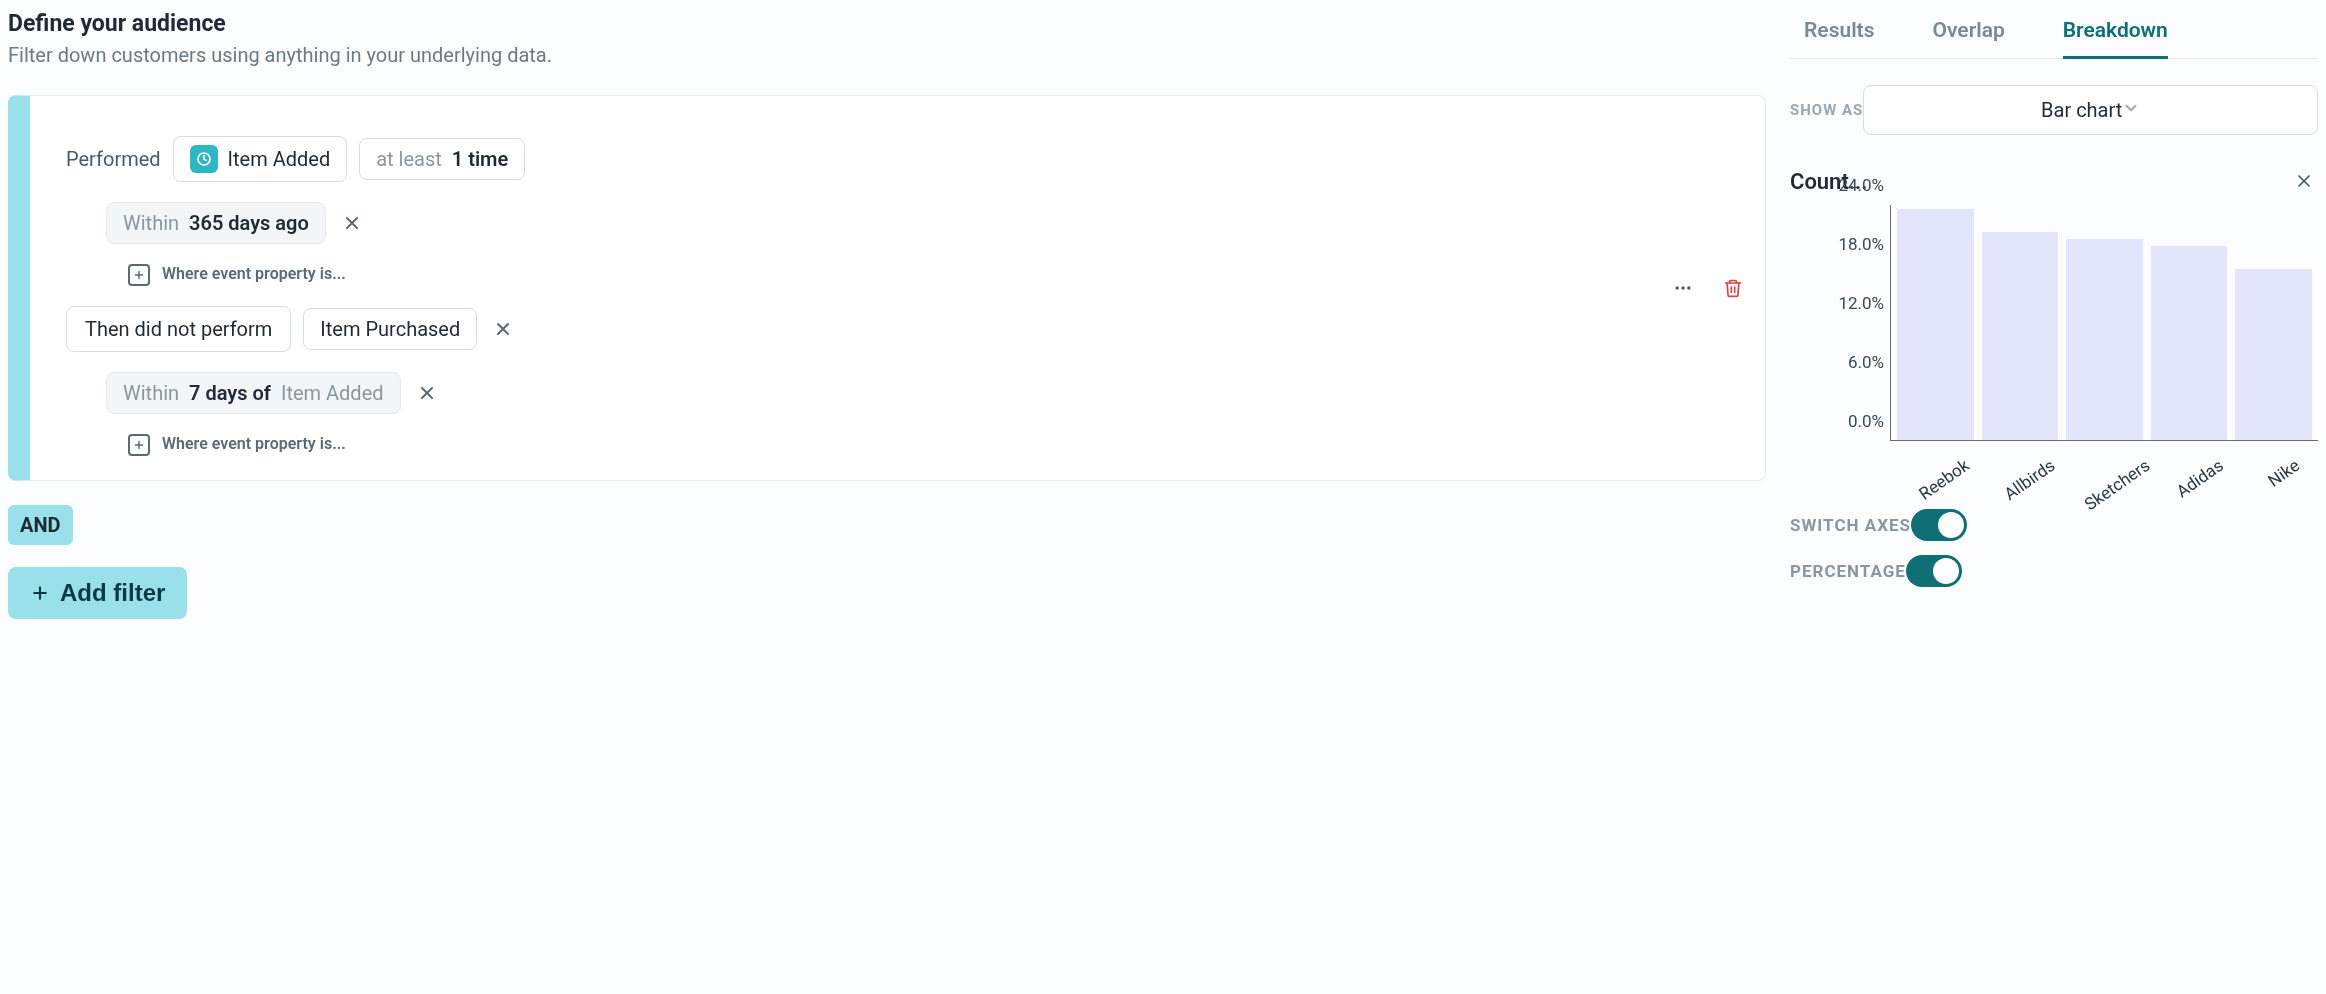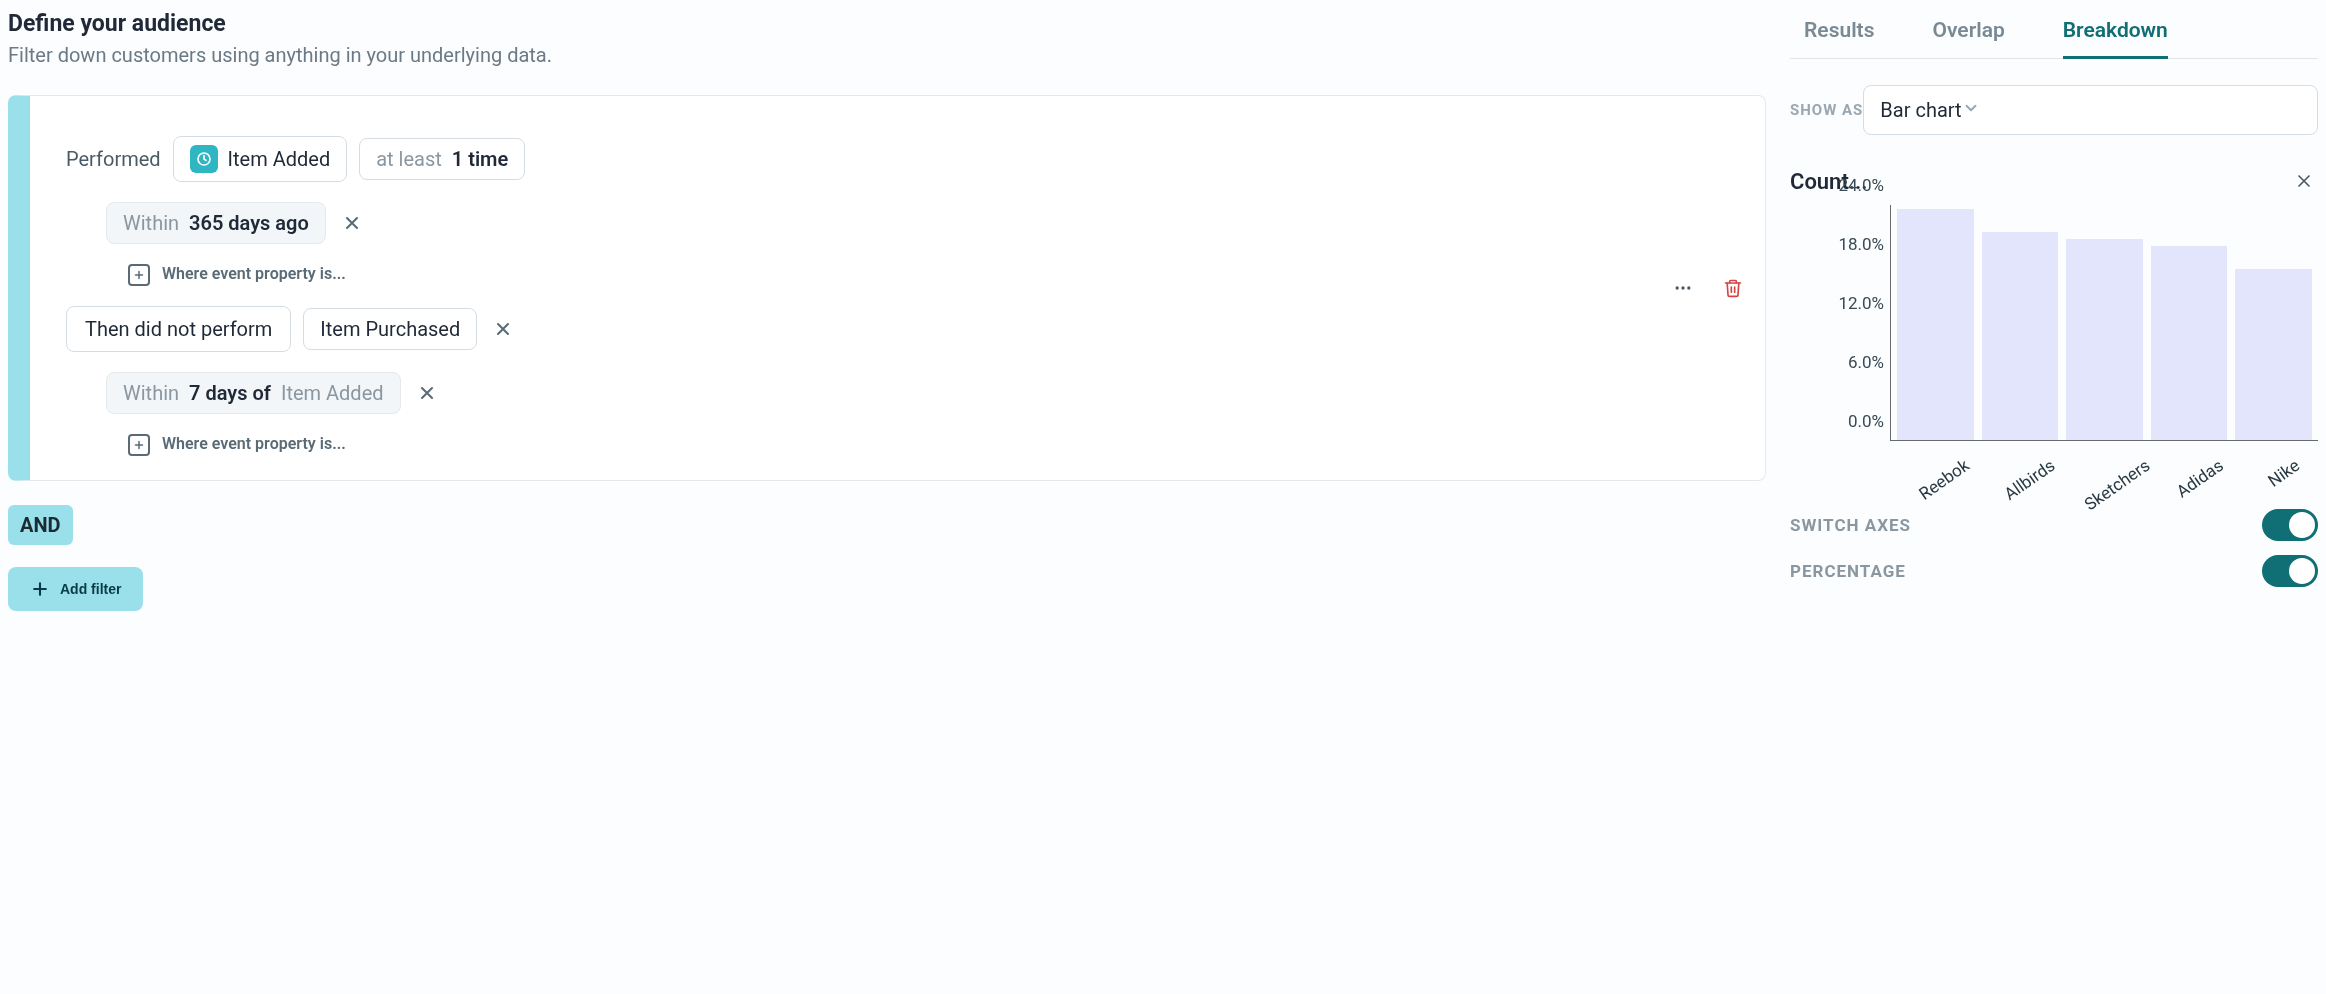--- a/index.html
+++ b/index.html
@@ -102,21 +102,21 @@
     font-size: 20px;
     padding: 8px 12px;
     border-radius: 6px;
     margin-top: 24px;
   }
   .add-filter-btn {
     display: inline-flex; align-items: center; gap: 10px;
     background: #99e0ea;
     color: #093a45;
     font-weight: 600;
-    font-size: 14px;
+    font-size: 24px;
     padding: 12px 22px;
     border: none;
     border-radius: 8px;
     margin-top: 22px;
     cursor: pointer;
   }
   .add-filter-btn svg { width: 20px; height: 20px; }
 
   
   .tabs {
@@ -150,40 +150,40 @@
     font-size: 15px; letter-spacing: 1px; color: #9aa7b0; font-weight: 700; text-transform: uppercase;
   }
   .select {
     flex: 1;
     border: 1px solid #d5dde2;
     border-radius: 8px;
     background: #fff;
     padding: 12px 16px;
     font-size: 20px;
     color: #1f2937;
-    display: flex; align-items: center; justify-content: flex-start;
+    display: flex; align-items: center; justify-content: center;
     cursor: pointer;
   }
   .chev { color: #9aa7b0; }
 
   .chart-head { display: flex; align-items: center; justify-content: space-between; margin-bottom: 10px;}
   .chart-title { font-size: 22px; font-weight: 600; color: #1f2937; }
 
   .chart-area { position: relative; height: 290px; padding-left: 100px; }
   .y-ticks { position: absolute; left: 0; top: 0; bottom: 54px; width: 100px; }
   .y-tick { position: absolute; left: 0; right: 6px; text-align: right; font-size: 17px; color: #3a4a55; transform: translateY(-50%); }
   .plot { position: absolute; left: 100px; right: 0; top: 0; bottom: 54px; border-left: 1px solid #686b6e; border-bottom: 1px solid #686b6e; }
   .bars { position: absolute; inset: 0; display: flex; align-items: flex-end; padding: 0 6px; gap: 8px; }
   .bar { flex: 1; background: #e2e5fb; }
   .x-labels { position: absolute; left: 100px; right: 0; bottom: 0; height: 52px; display: flex; }
   .x-label { flex: 1; display: flex; justify-content: center; align-items: flex-start; padding-top: 12px; }
   .x-label span { transform: rotate(-35deg); transform-origin: right top; font-size: 17px; color: #2a3a44; white-space: nowrap; }
   .x-axis-title { text-align: center; font-size: 20px; color: #2a3a44; margin-top: 14px; margin-bottom: 36px; }
 
-  .opt-row { display: flex; align-items: center; justify-content: space-between; margin: 14px 0; }
+  .opt-row { display: flex; align-items: center; justify-content: flex-start; margin: 14px 0; }
   .opt-label { font-size: 17px; letter-spacing: 1px; color: #8a97a1; font-weight: 700; }
   .toggle {
     width: 56px; height: 32px; border-radius: 16px; background: #0f6f74; position: relative; cursor: pointer;
   }
   .toggle::after {
     content: ""; position: absolute; width: 26px; height: 26px; border-radius: 50%; background: #fff;
     top: 3px; right: 3px;
   }
 </style>
 </head>

